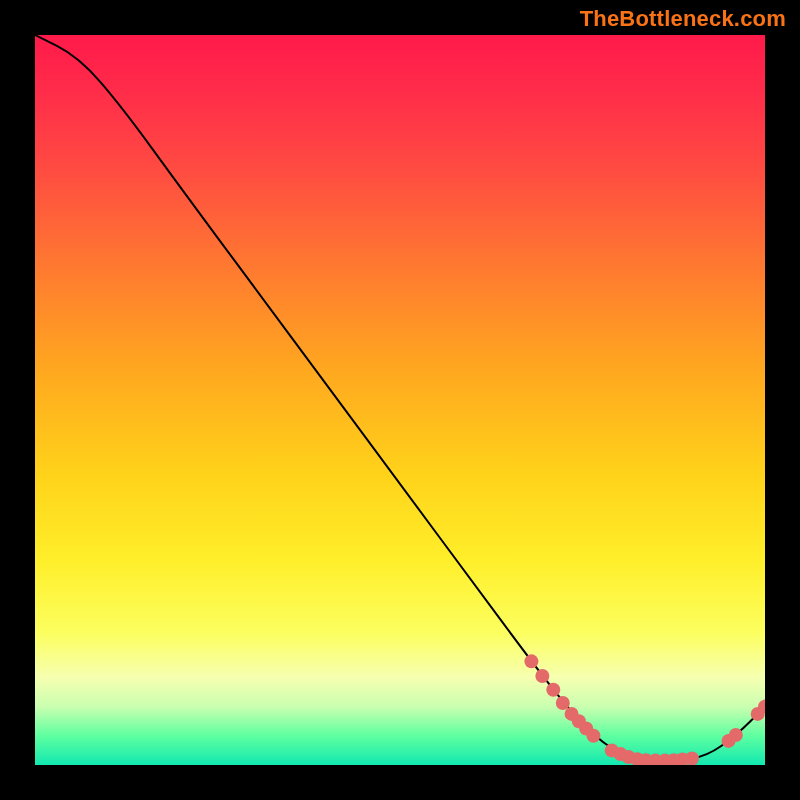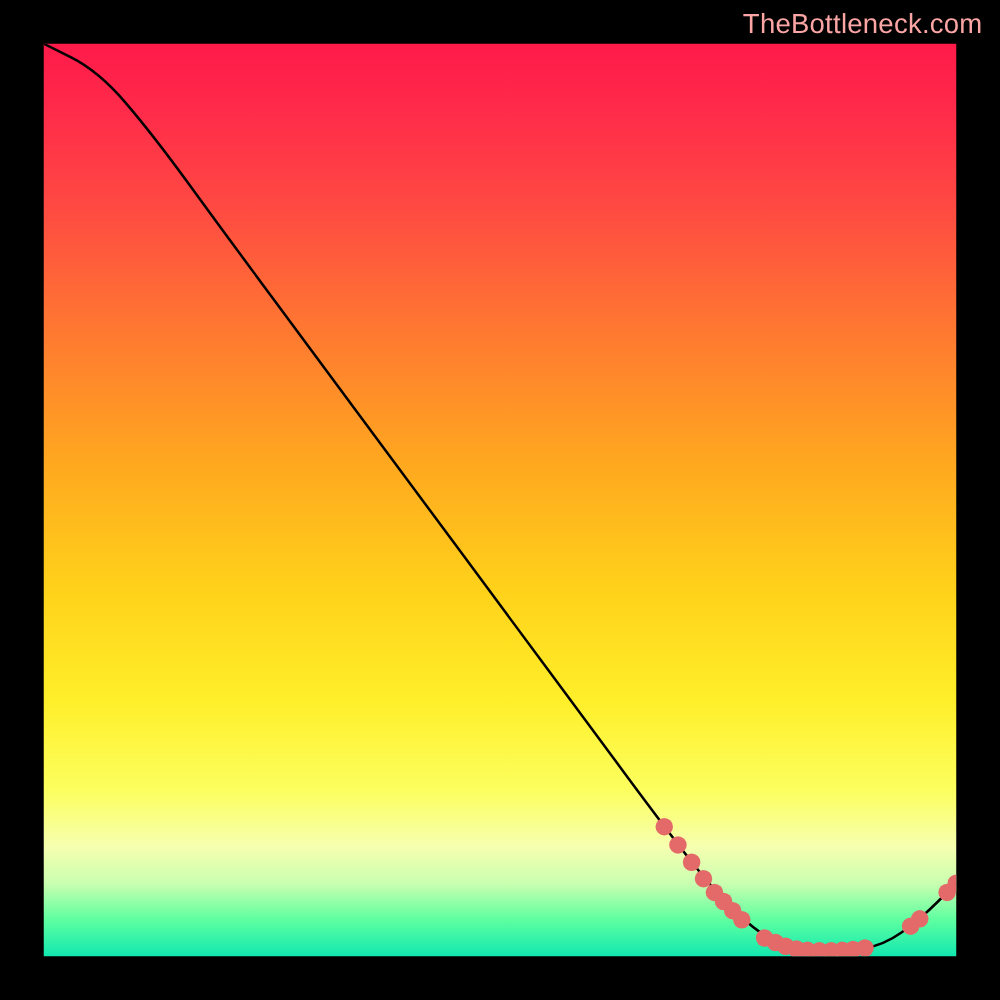--- a/index.html
+++ b/index.html
@@ -44,23 +44,23 @@
     position: absolute;
     left: 0;
     top: 0;
     width: 730px;
     height: 730px;
   }
   .watermark {
     position: absolute;
     top: 6px;
     right: 14px;
-    color: #fca5a5;
+    color: #f97316;
     font-size: 22px;
-    font-weight: 400;
+    font-weight: 700;
     letter-spacing: 0.2px;
   }
 </style>
 </head>
 <body>
 
 <div class="stage">
 
   <div class="plot">
     <svg class="svg-layer" viewBox="0 0 730 730" preserveAspectRatio="none">

